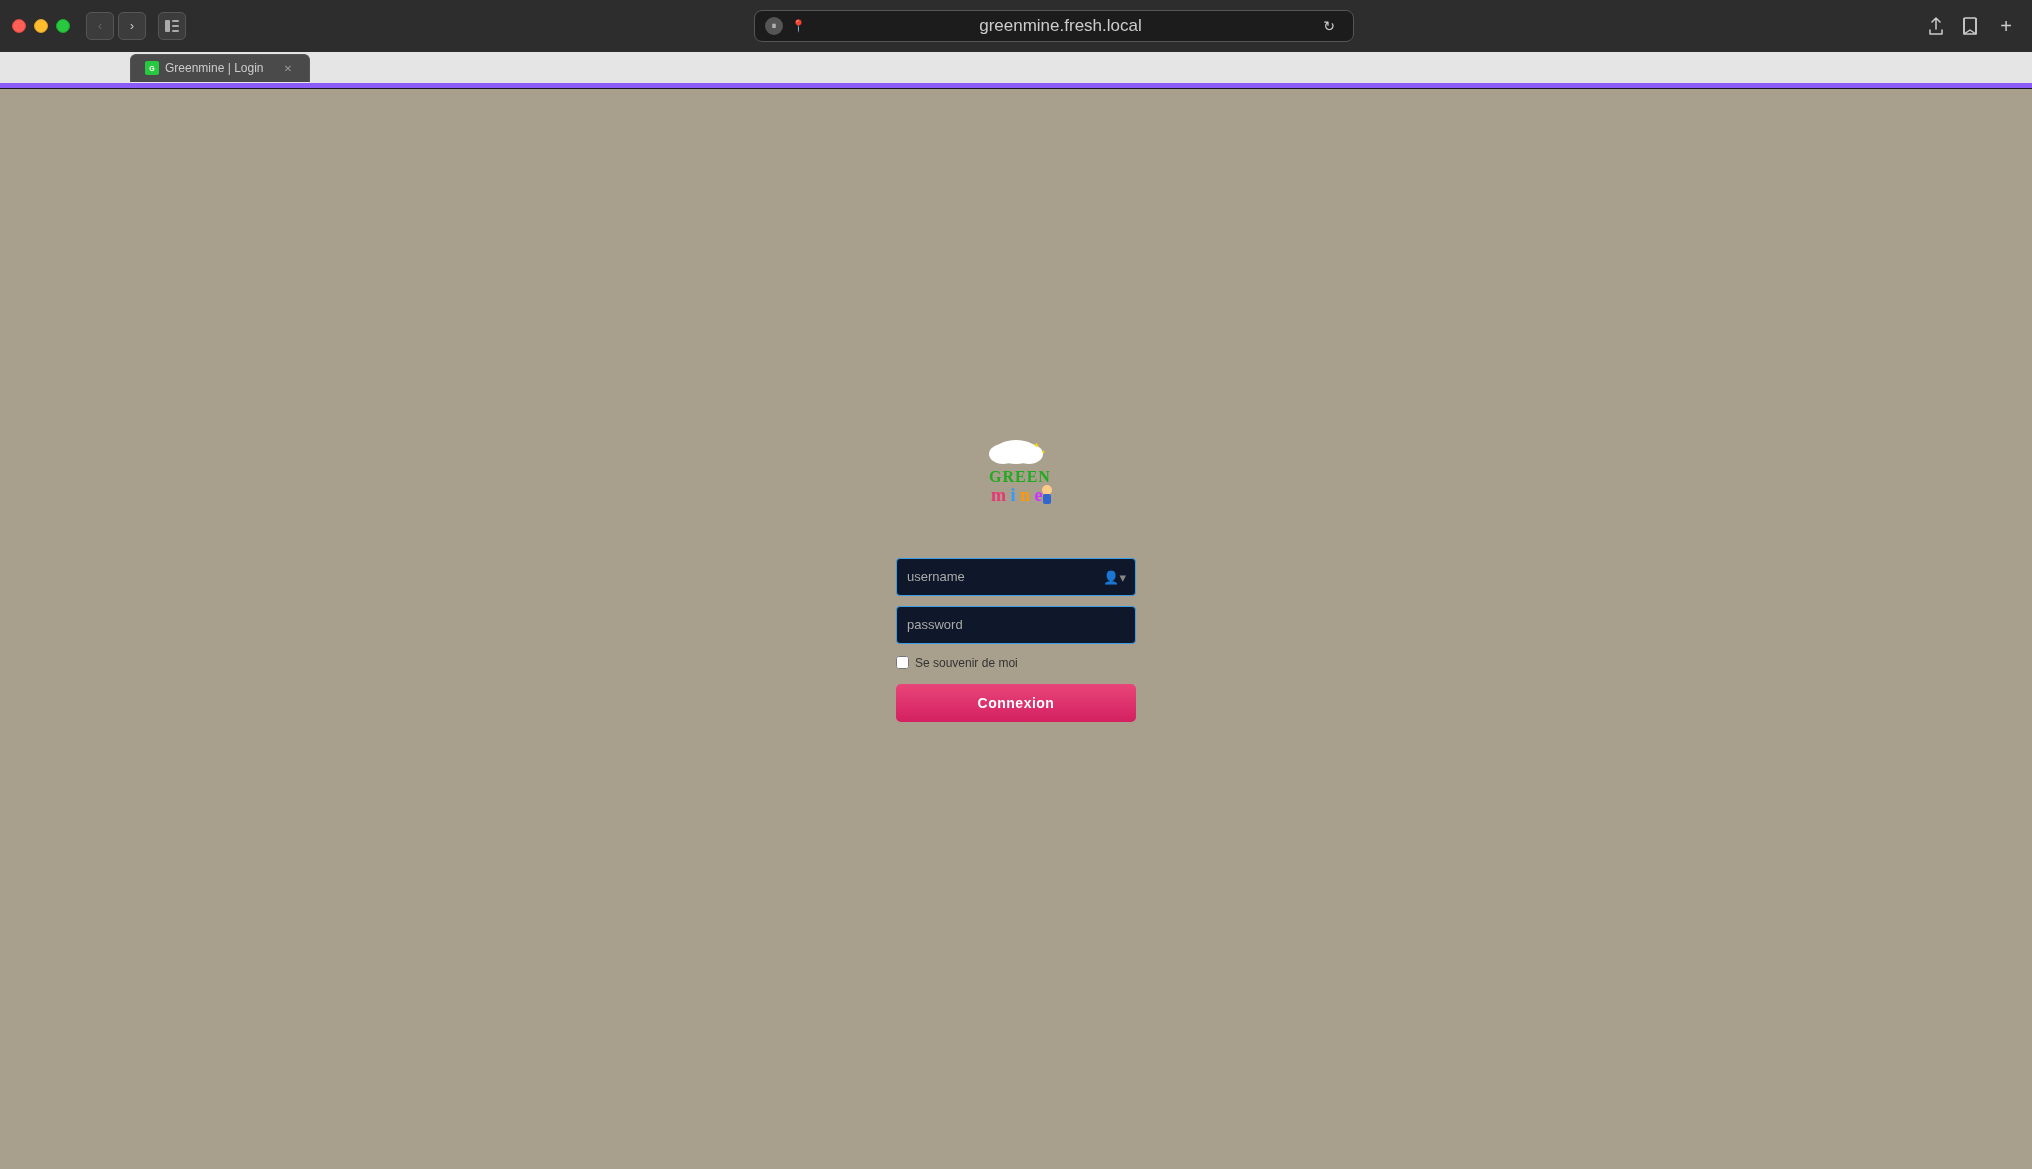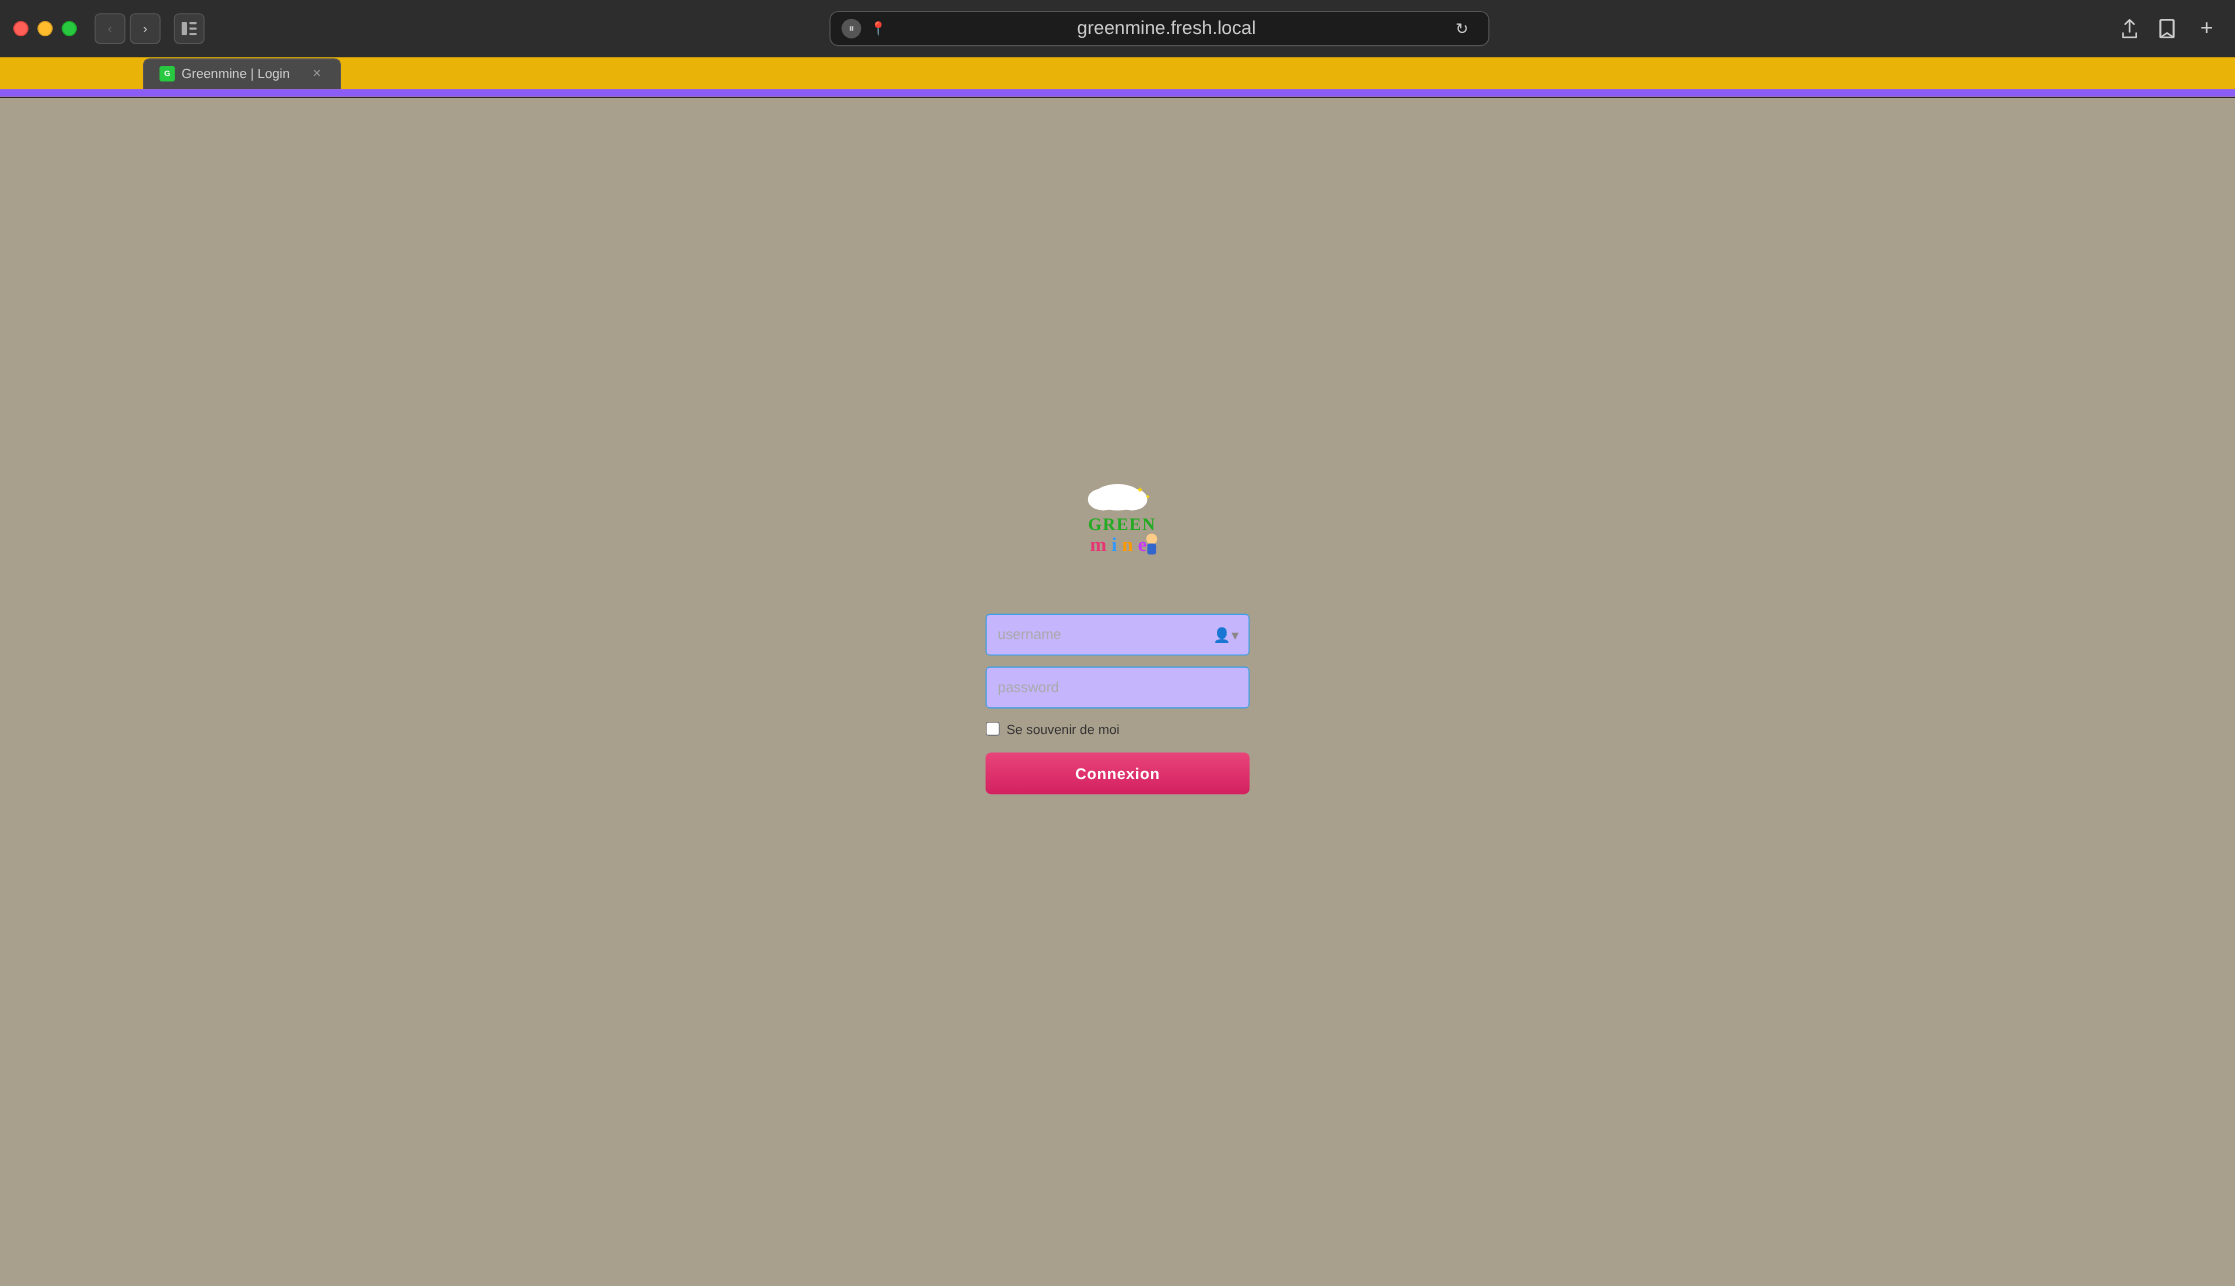--- a/index.html
+++ b/index.html
@@ -159,25 +159,25 @@
       align-items: center;
       justify-content: center;
       color: #ccc;
       font-size: 20px;
       cursor: pointer;
     }
 
     
     .tab-bar {
       height: 36px;
-      background: #eab308;
+      background: #e5e5e5;
       display: flex;
       align-items: center;
       padding: 0 80px 0 130px;
-      border-bottom: 7px solid #8b5cf6;
+      border-bottom: 5px solid #8b5cf6;
     }
 
     .tab {
       height: 28px;
       background: #4a4a4a;
       border-radius: 6px 6px 0 0;
       display: flex;
       align-items: center;
       padding: 0 14px;
       gap: 6px;
@@ -250,21 +250,21 @@
 
     .input-wrapper {
       position: relative;
     }
 
     .login-input {
       width: 100%;
       height: 38px;
       border: 1.5px solid #3b9ee8;
       border-radius: 4px;
-      background: #c4b5fd;
+      background: #0f172a;
       padding: 0 36px 0 10px;
       font-size: 13px;
       color: #666;
       outline: none;
     }
 
     .login-input::placeholder {
       color: #aaa;
     }
 

